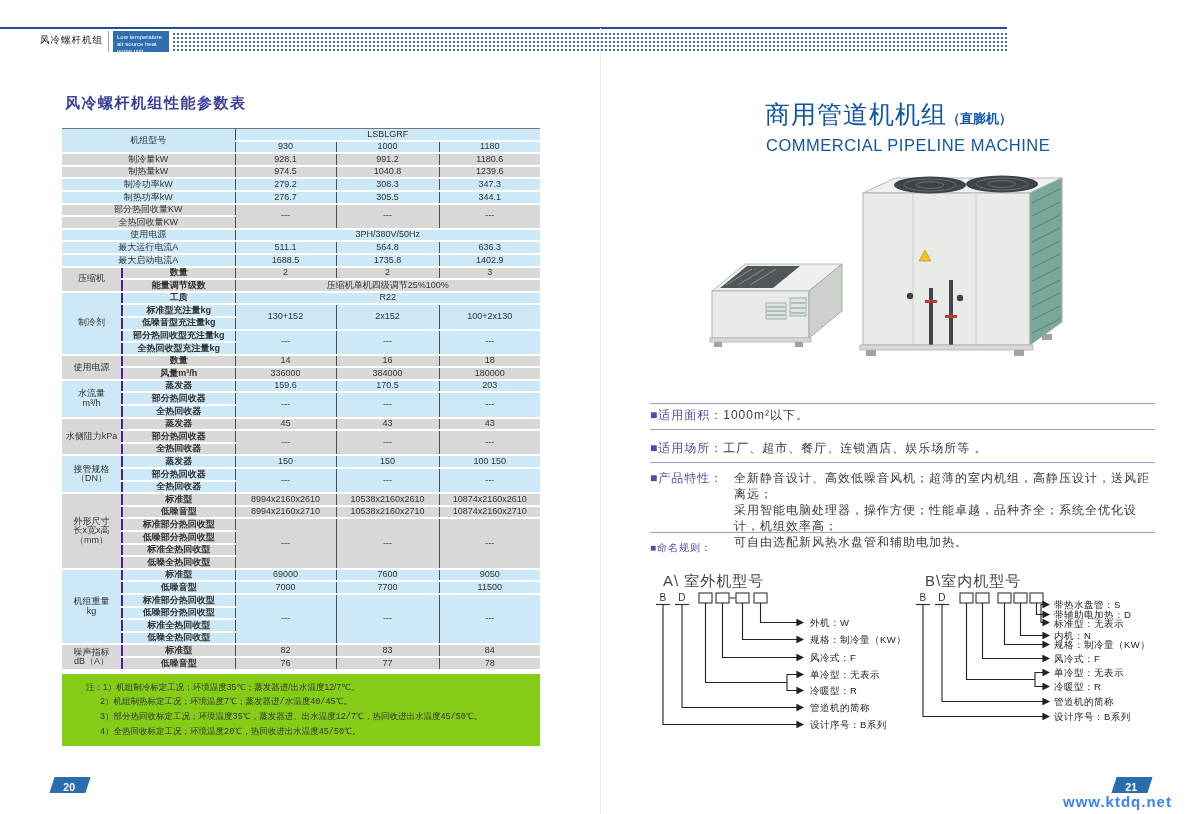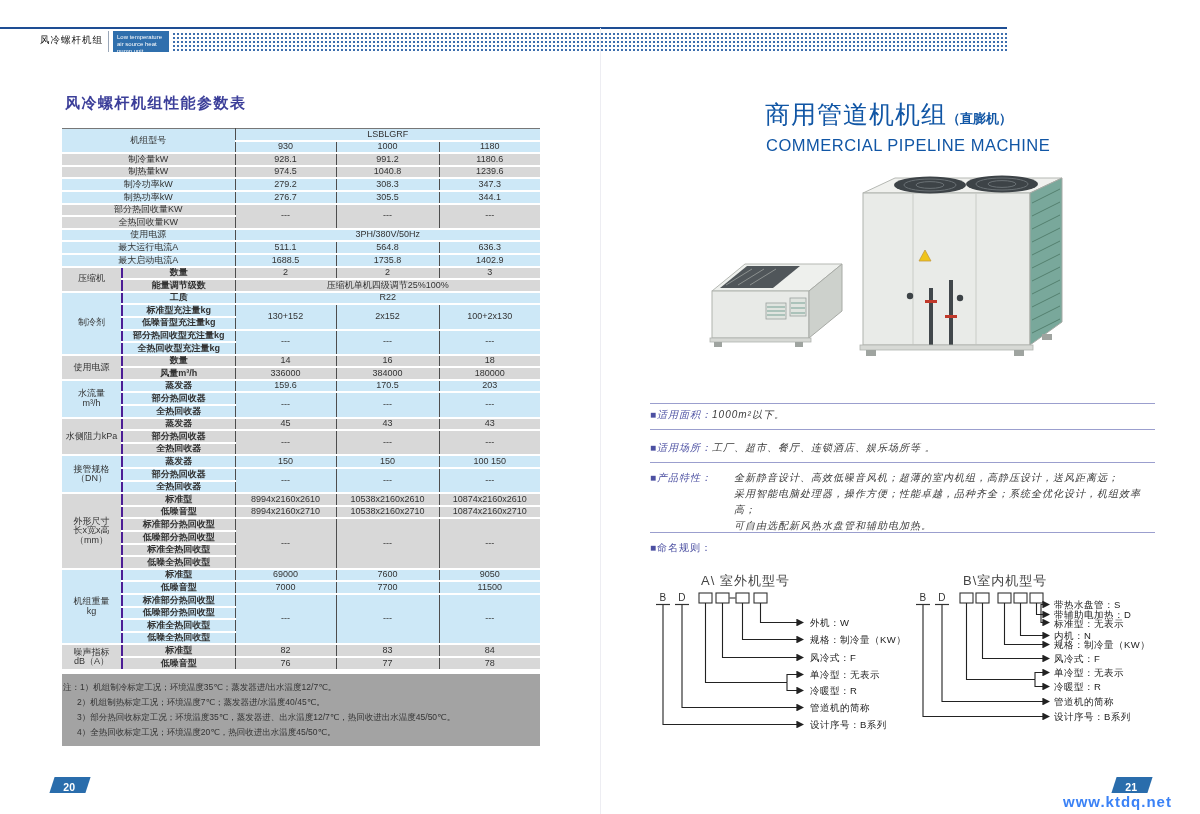--- a/index.html
+++ b/index.html
@@ -21,35 +21,35 @@
   .spec-wrap{position:absolute;left:62px;top:128px;width:478px;}
   table.spec{border-collapse:collapse;table-layout:fixed;width:478px;border-top:1px solid #777;}
   table.spec td{border-bottom:2px solid #fff;text-align:center;vertical-align:middle;
         font-size:9px;color:#333;padding:0 2px;height:10.6px;line-height:1.05;overflow:hidden;}
   tr.rb td{background:#cde8f7;}
   tr.rg td{background:#d8d8d8;}
   td.num{border-left:1px solid #4d4d4d;}
   td.sub{text-align:left;padding-left:6px;border-left:2px solid #4c1d95;font-weight:bold;}
   td.grp{white-space:pre-line;}
   td.lbl{text-align:center;}
-  .notes{position:absolute;left:62px;top:674px;width:478px;background:#a3a3a3;
-         padding:6px 1px;box-sizing:border-box;font-size:8.5px;line-height:1.75;color:#333;}
-  .note-line.indent{padding-left:14px;}
+  .notes{position:absolute;left:62px;top:674px;width:478px;background:#84cc16;
+         padding:6px 24px;box-sizing:border-box;font-size:8.5px;line-height:1.75;color:#333;}
+  .note-line.indent{padding-left:14px;font-family:Liberation Mono, monospace;}
   
   .rp-title{position:absolute;left:765px;top:98px;color:#1156a5;}
   .rp-title .zh{font-size:25px;font-weight:normal;letter-spacing:1px;}
   .rp-title .zh-small{font-size:13px;font-weight:bold;text-align:right;}
   .rp-sub{position:absolute;left:766px;top:136px;color:#1156a5;font-size:16.5px;letter-spacing:0.5px;}
   .products{position:absolute;left:690px;top:158px;}
   .divider{position:absolute;left:650px;width:505px;height:1px;background:#9b9fce;}
-  .bullet{position:absolute;left:650px;width:505px;font-size:10px;line-height:16px;font-style:italic;}
+  .bullet{position:absolute;left:650px;width:505px;font-size:12px;line-height:16px;}
   .blabel{color:#4c50a2;letter-spacing:1px;}
   .btext{color:#3a3a3a;letter-spacing:1px;}
   .naming-heading{position:absolute;left:650px;top:541px;font-size:10px;color:#4c50a2;letter-spacing:1px;}
-  .diagram-title{position:absolute;font-size:13px;color:#444;letter-spacing:1px;margin-left:38px;}
+  .diagram-title{position:absolute;font-size:15px;color:#444;letter-spacing:1px;}
   svg.naming{position:absolute;overflow:visible;}
   svg.naming text{font-size:9.5px;fill:#222;letter-spacing:0.5px;}
   svg.naming .sym{font-size:10px;fill:#333;}
   
   .pagenum{position:absolute;top:777px;width:36px;height:16px;background:#2a6dac;
            transform:skewX(-18deg);text-align:center;}
   .pagenum span{display:inline-block;transform:skewX(18deg);color:#fff;
            font-size:10.5px;font-weight:bold;line-height:16px;}
   .pn-left{left:52px;} .pn-right{left:1114px;}
   .watermark{position:absolute;left:1063px;top:793px;font-size:15px;font-weight:bold;

